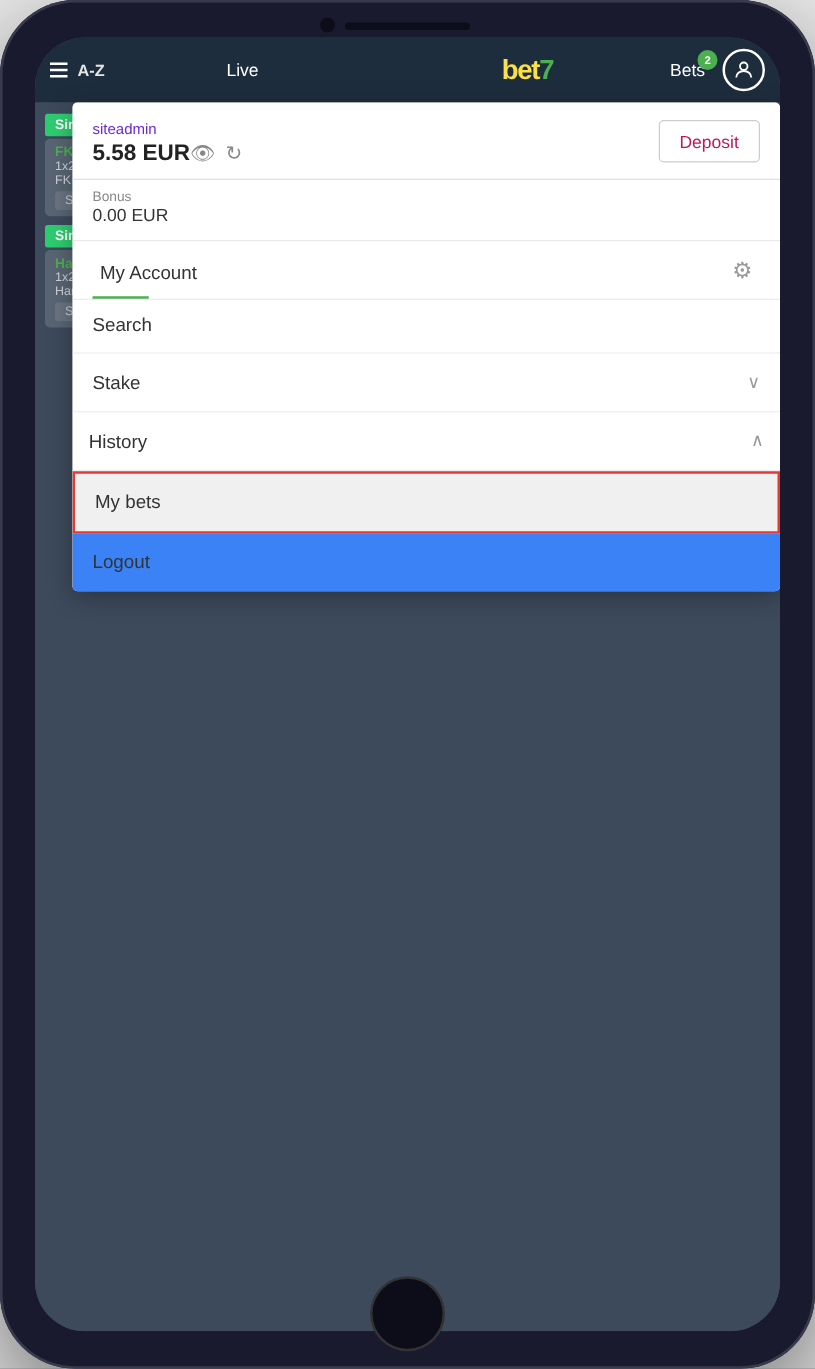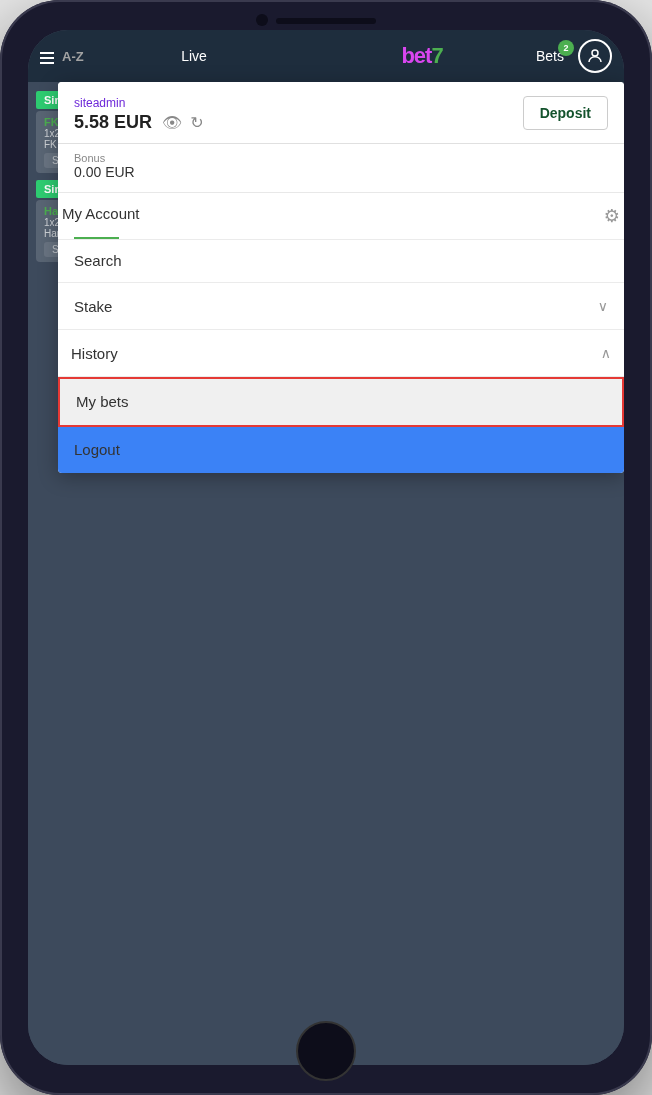--- a/index.html
+++ b/index.html
@@ -85,23 +85,23 @@
       background: #1e2d3d;
       display: flex;
       align-items: center;
       height: 52px;
       padding: 0 12px;
       flex-shrink: 0;
     }
 
     .nav-menu {
       display: flex;
-      align-items: flex-end;
+      align-items: center;
       gap: 4px;
-      color: #a3a3a3;
+      color: #e5e5e5;
       font-size: 13px;
       font-weight: 600;
       min-width: 60px;
     }
 
     .hamburger-icon {
       display: flex;
       flex-direction: column;
       gap: 3px;
       margin-right: 4px;
@@ -126,21 +126,21 @@
     .nav-logo {
       flex: 1;
       text-align: center;
       font-size: 22px;
       font-weight: 900;
       color: white;
       letter-spacing: -1px;
     }
 
     .nav-logo .bet-text {
-      color: #d946ef;
+      color: #fde047;
     }
 
     .nav-logo .seven {
       color: #4CAF50;
     }
 
     .nav-bets {
       position: relative;
       color: white;
       font-size: 14px;
@@ -261,21 +261,20 @@
 
     .account-username {
       font-size: 12px;
       color: #6d28d9;
       margin-bottom: 2px;
     }
 
     .account-balance {
       display: flex;
       align-items: center;
-      gap: 10px;
     }
 
     .balance-amount {
       font-size: 18px;
       font-weight: bold;
       color: #222;
     }
 
     .balance-icons {
       display: flex;
@@ -288,23 +287,23 @@
       font-size: 16px;
       cursor: pointer;
     }
 
     .deposit-btn {
       background: white;
       border: 1.5px solid #ccc;
       border-radius: 4px;
       padding: 8px 16px;
       font-size: 14px;
-      color: #14532d;
-      cursor: pointer;
-      font-weight: 700;
+      color: #be185d;
+      cursor: pointer;
+      font-weight: 400;
       white-space: nowrap;
     }
 
     
     .bonus-section {
       background: white;
       padding: 8px 16px 12px;
       border-bottom: 1px solid #e8e8e8;
     }
 
@@ -320,23 +319,23 @@
     }
 
     .menu-item-label {
       font-size: 15px;
       color: #333;
       font-weight: 400;
     }
 
     .my-account-item {
       display: flex;
-      align-items: flex-start;
+      align-items: flex-end;
       justify-content: space-between;
-      padding: 12px 4px;
+      padding: 12px 22px;
       background: white;
       border-bottom: 1px solid #ebebeb;
       position: relative;
       gap: 12px;
     }
 
     .my-account-label {
       font-size: 15px;
       color: #333;
       font-weight: 500;

